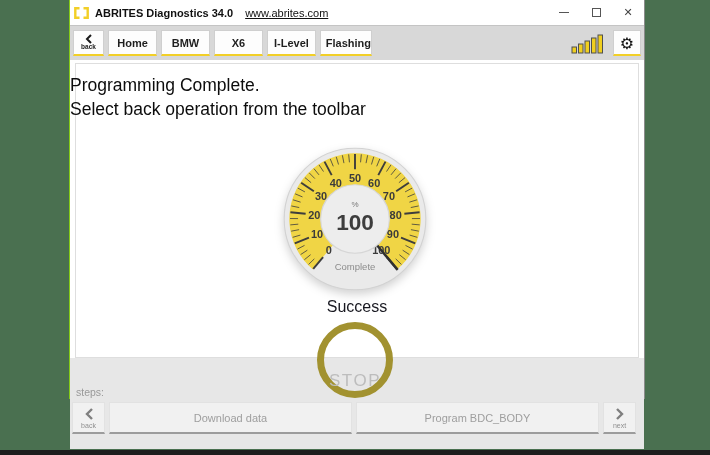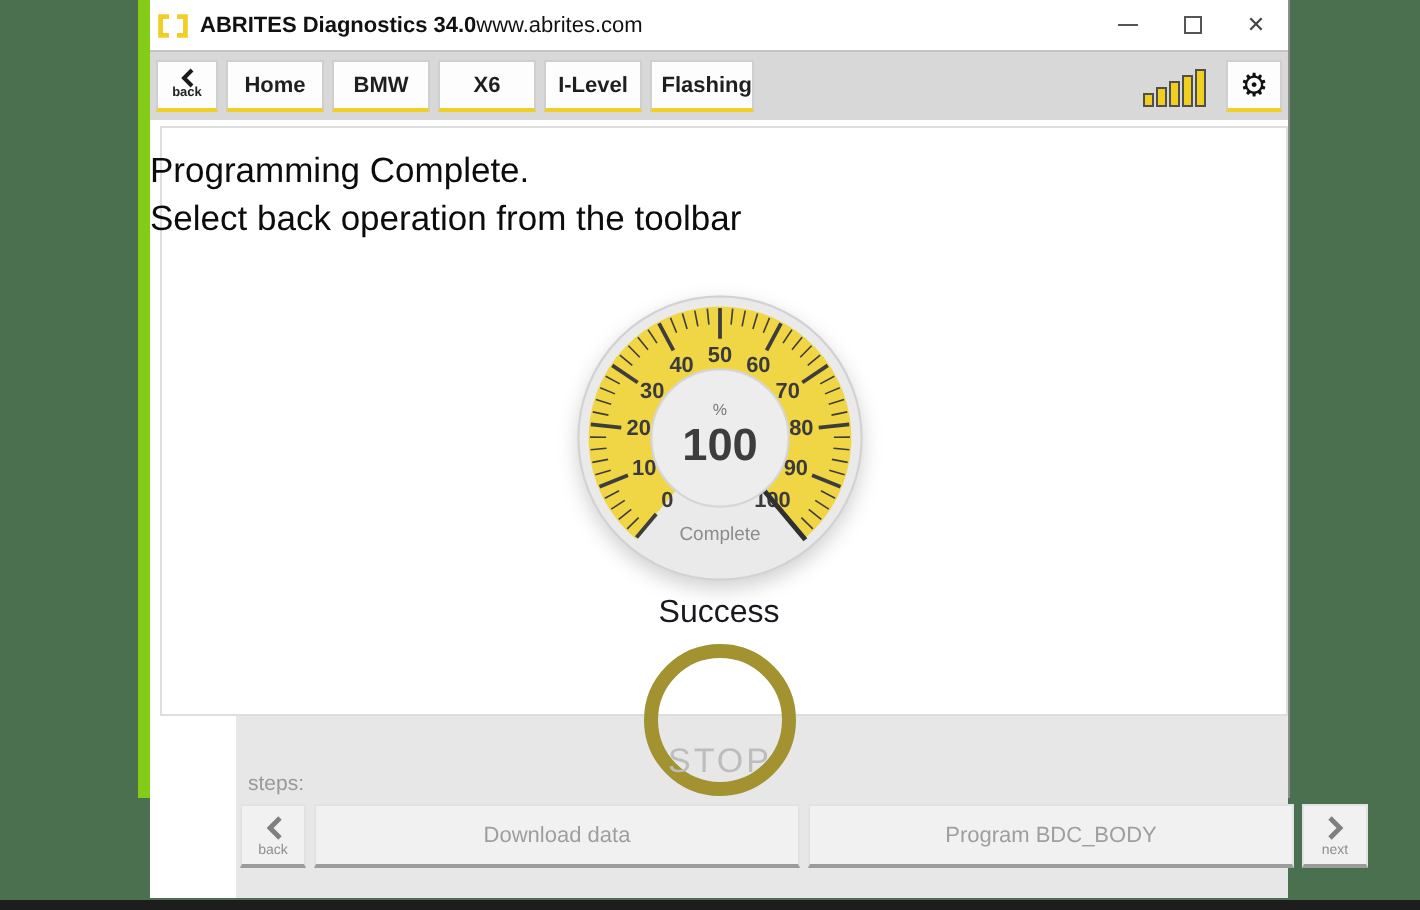--- a/index.html
+++ b/index.html
@@ -3,27 +3,27 @@
 <meta charset="utf-8">
 <style>
   * { margin:0; padding:0; box-sizing:border-box; }
   html,body { width:710px; height:455px; }
   body { font-family:"Liberation Sans", sans-serif; }
 
   .screen { position:relative; width:710px; height:455px; background:#4a7050; overflow:hidden; }
   .dark-strip { position:absolute; left:0; right:0; bottom:0; height:5px; background:#1d1d1d; z-index:9; }
 
   .window { position:absolute; left:69px; top:0; width:576px; height:399px; background:#14b8a6;
-            border-left:6px solid #84cc16; border-right:1px solid #8c8c8c; }
+            border-left:1px solid #84cc16; border-right:1px solid #8c8c8c; }
 
   
   .titlebar { height:25px; display:flex; align-items:center; padding-left:4px; background:#ffffff; }
   .logo { width:15px; height:12px; display:block; }
   .title-text { font-size:11px; font-weight:bold; color:#111; margin-left:6px; white-space:nowrap; }
-  .title-url { font-size:11px; color:#111; white-space:nowrap; }
+  .title-url { font-size:11px; color:#111; margin-left:12px; white-space:nowrap;text-decoration:underline; }
   .win-controls { margin-left:auto; display:flex; height:100%; }
   .win-btn { width:32px; height:100%; display:flex; align-items:center; justify-content:center; color:#555; }
   .min-glyph { width:10px; height:0; border-bottom:1px solid #555; display:block; }
   .max-glyph { width:9px; height:9px; border:1px solid #555; display:block; }
   .close-glyph { font-size:11px; color:#444; }
 
   
   .toolbar { height:35px; background:#d8d8d8; border-top:1px solid #c4c4c4; display:flex; align-items:center;
              padding:0 3px; gap:4px; }
   .tb-btn { height:26px; background:#fdfdfd; border:1px solid #cfcfcf; border-bottom:2px solid #f2cf27;
@@ -48,21 +48,21 @@
   .g-num { font-size:15px; font-weight:bold; fill:#3b3b3b; }
   .g-unit { font-size:11px; fill:#787878; text-anchor:middle; }
   .g-value { font-size:31px; font-weight:bold; fill:#3d3d3d; text-anchor:middle; }
   .g-caption { font-size:13px; fill:#8c8c8c; text-anchor:middle; }
   .success { position:absolute; top:238px; left:0; right:0; text-align:center; font-size:16px; color:#181820; }
   .stop-btn { position:absolute; left:247px; top:262px; width:76px; height:76px; border-radius:50%;
               border:7px solid #a29230; background:transparent; display:flex; align-items:flex-end; justify-content:center;
               color:#bdbdbd; font-size:17px; letter-spacing:1.5px; z-index:2; }
 
   
-  .steps { position:absolute; left:0; right:0; bottom:0; height:91px; background:#e7e7e7;margin-left:43px; }
+  .steps { position:absolute; left:0; right:0; bottom:0; height:91px; background:#e7e7e7; }
   .steps-label { position:absolute; left:6px; top:28px; font-size:10.5px; color:#999; }
   .step-btn { position:absolute; top:44px; height:32px; background:#f1f1f1; border:1px solid #e2e2e2;
               border-bottom:2px solid #9c9c9c; display:flex; align-items:center; justify-content:center;
               font-size:11px; color:#9e9e9e; }
   .step-nav { flex-direction:column; line-height:1; }
   .step-nav .lbl { font-size:7px; color:#8f8f8f; margin-top:1px; }
   .sb-back { left:2px;  width:33px; }
   .sb-item1 { left:39px;  width:243px; }
   .sb-item2 { left:286px; width:243px; }
   .sb-next { left:533px; width:33px; }

